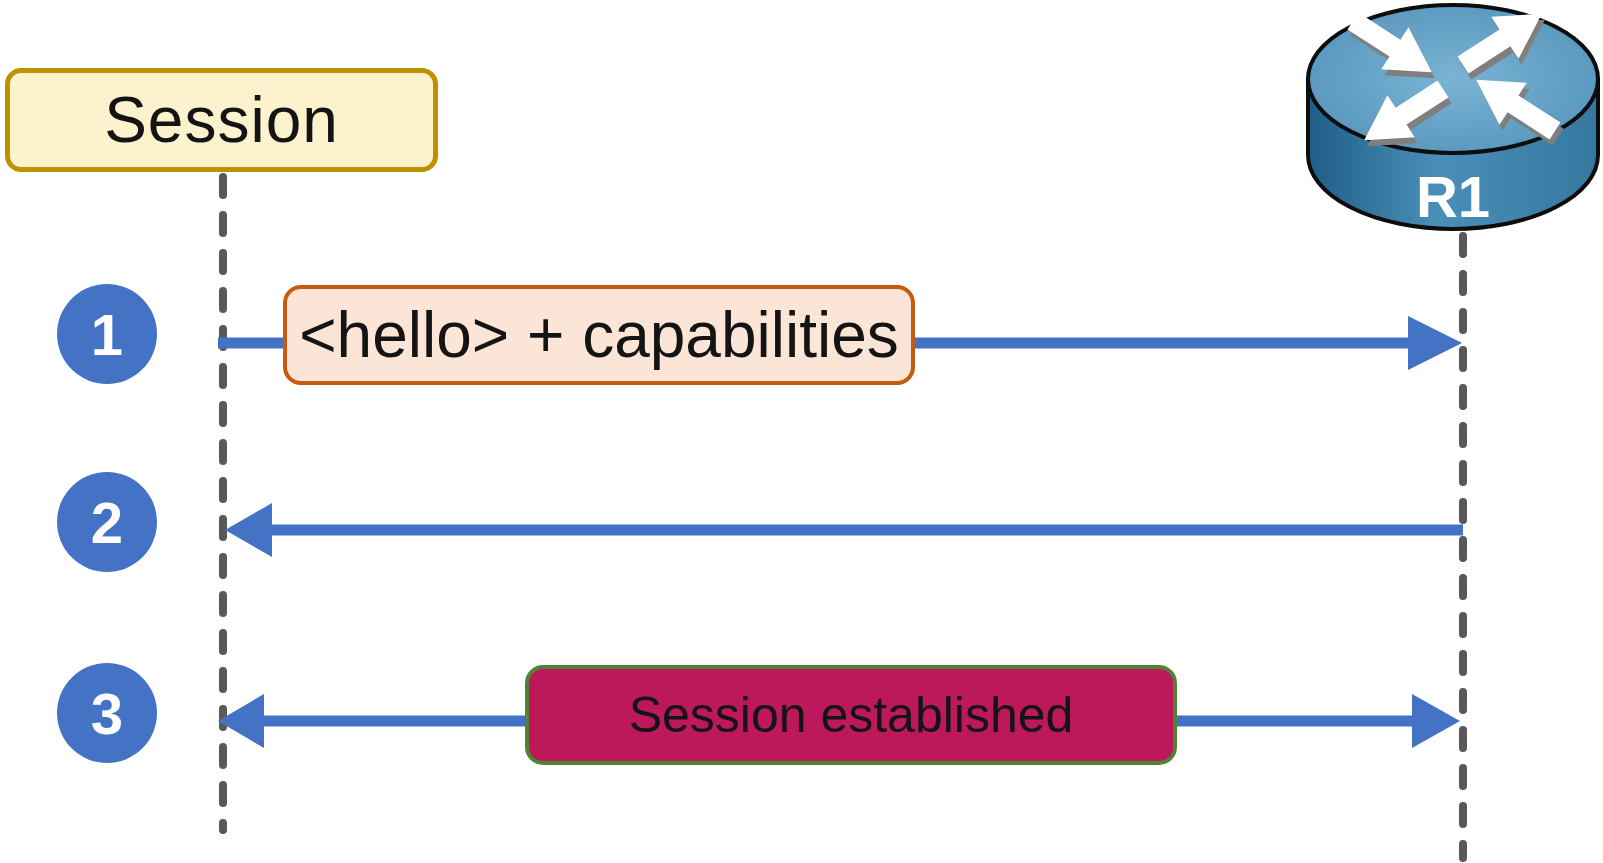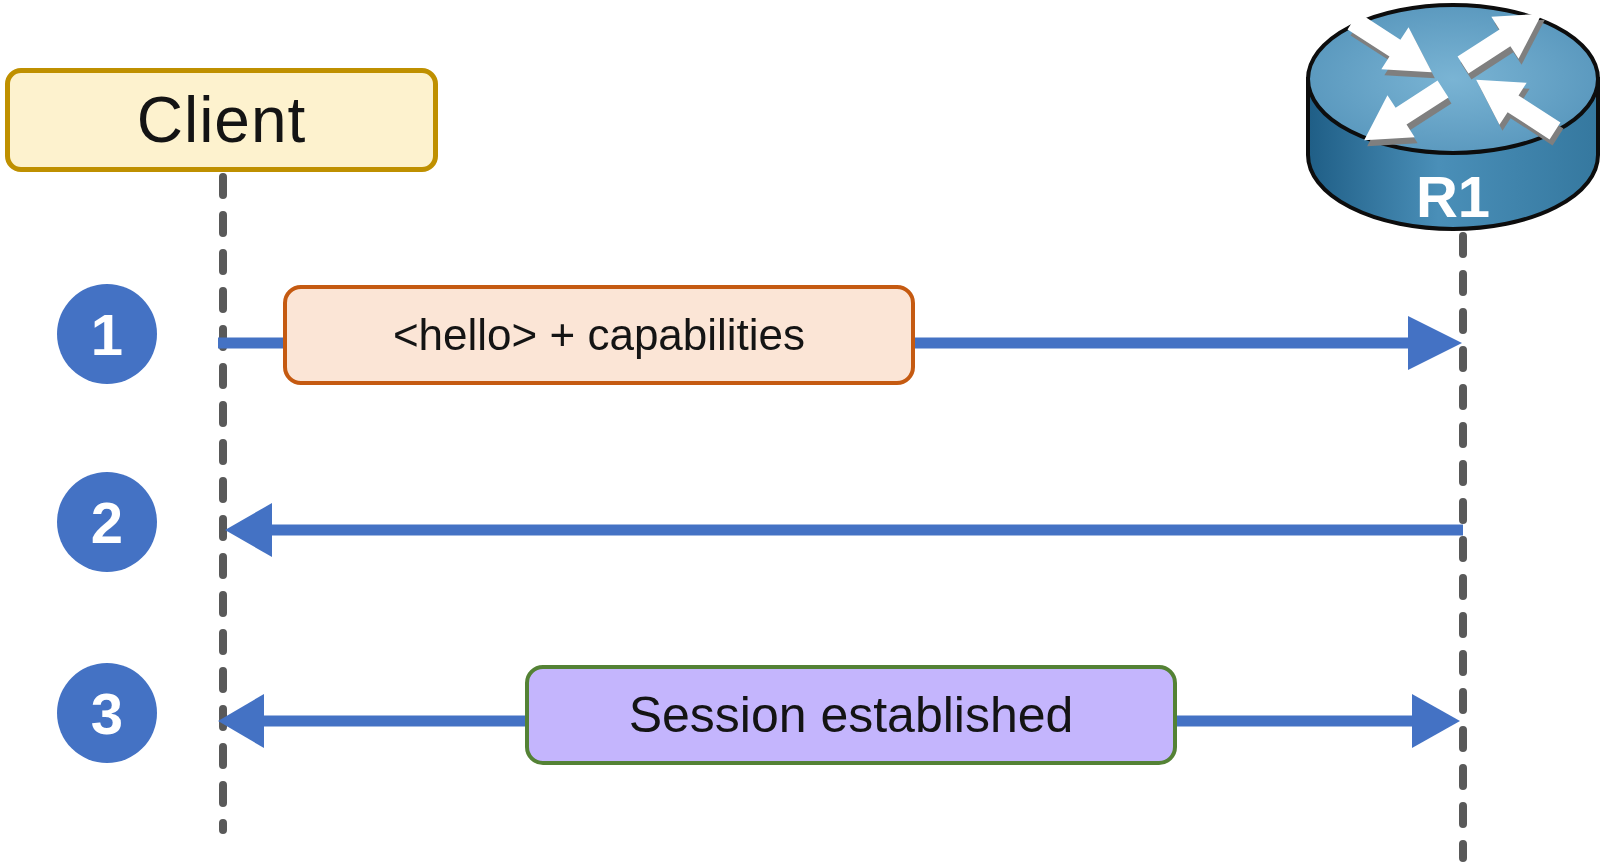--- a/index.html
+++ b/index.html
@@ -24,24 +24,24 @@
     background:#4472C4;color:#ffffff;font-weight:bold;font-size:58px;
     display:flex;align-items:center;justify-content:center;
   }
   .badge-1{left:57px;top:284px;}
   .badge-2{left:57px;top:472px;}
   .badge-3{left:57px;top:663px;}
 
   .msg-box{
     position:absolute;z-index:2;box-sizing:border-box;border-radius:18px;
     display:flex;align-items:center;justify-content:center;
-    font-size:44px;font-weight:500;color:#141414;white-space:nowrap;
+    font-size:64px;font-weight:500;color:#141414;white-space:nowrap;
   }
   .msg-orange{background:#FBE5D6;border:4px solid #C55A11;}
-  .msg-green{background:#c4b5fd;border:4px solid #548235;}
+  .msg-green{background:#be185d;border:4px solid #548235;}
   .msg-1{left:283px;top:285px;width:632px;height:100px;}
   .msg-2{left:402px;top:477px;width:1006px;height:96px;}
   .msg-3{left:525px;top:665px;width:652px;height:100px;font-size:50px;}
 
   .router{position:absolute;left:1303px;top:1px;z-index:2;}
 </style>
 </head>
 <body>
 
 <div class="stage">
@@ -61,21 +61,21 @@
     </g>
 
     <g>
       <line class="msgline" x1="260" y1="721" x2="1416" y2="721"></line>
       <polygon class="arrowhead" points="264,694 218,721 264,748"></polygon>
       <polygon class="arrowhead" points="1412,694 1460,721 1412,748"></polygon>
     </g>
   </svg>
 
   <div class="actor-box">
-    <span>Client</span>
+    <span>Session</span>
   </div>
 
   <svg class="router" width="300" height="232" viewBox="0 0 300 232">
     <defs>
       <linearGradient id="bodyGrad" x1="0" y1="0" x2="1" y2="0">
         <stop offset="0" stop-color="#1F5E86"></stop>
         <stop offset="0.45" stop-color="#4A8FB8"></stop>
         <stop offset="1" stop-color="#35789F"></stop>
       </linearGradient>
       <radialGradient id="topGrad" cx="0.5" cy="0.5" r="0.75">

